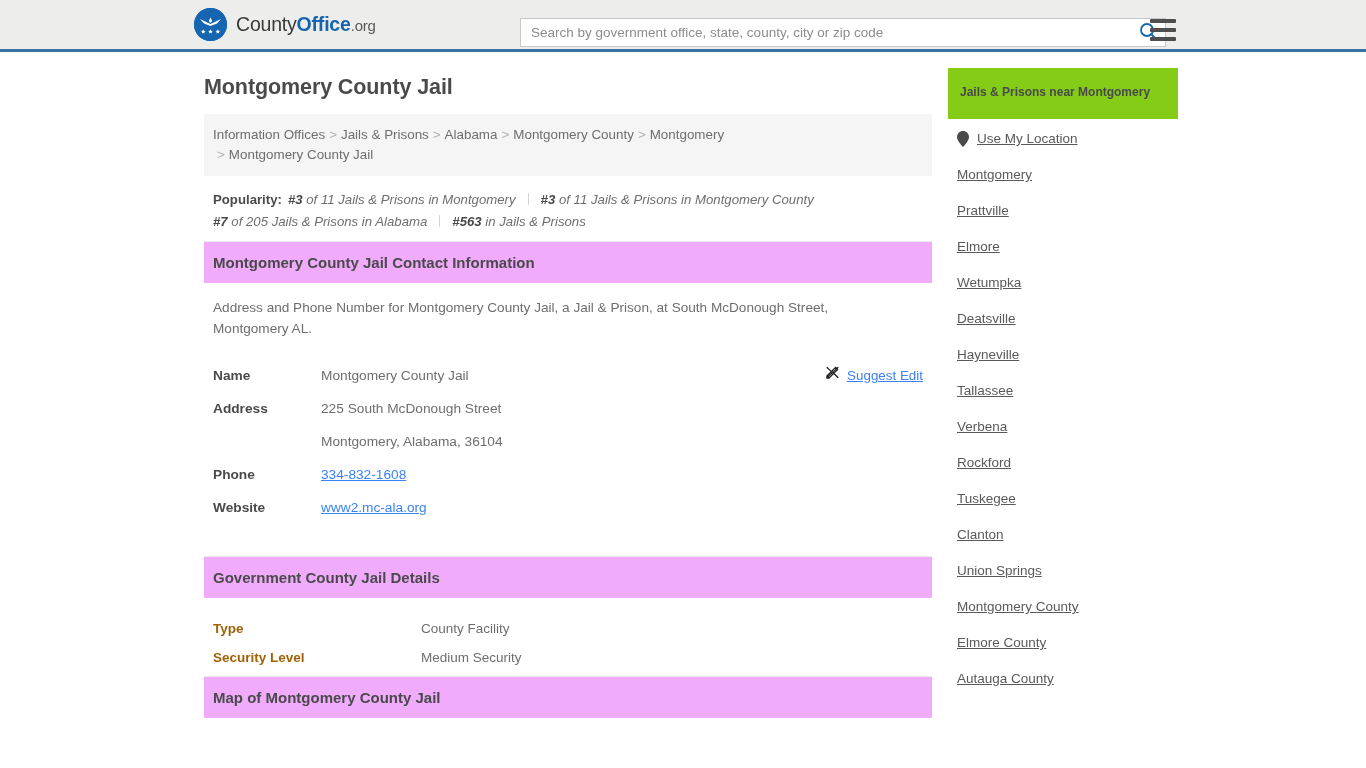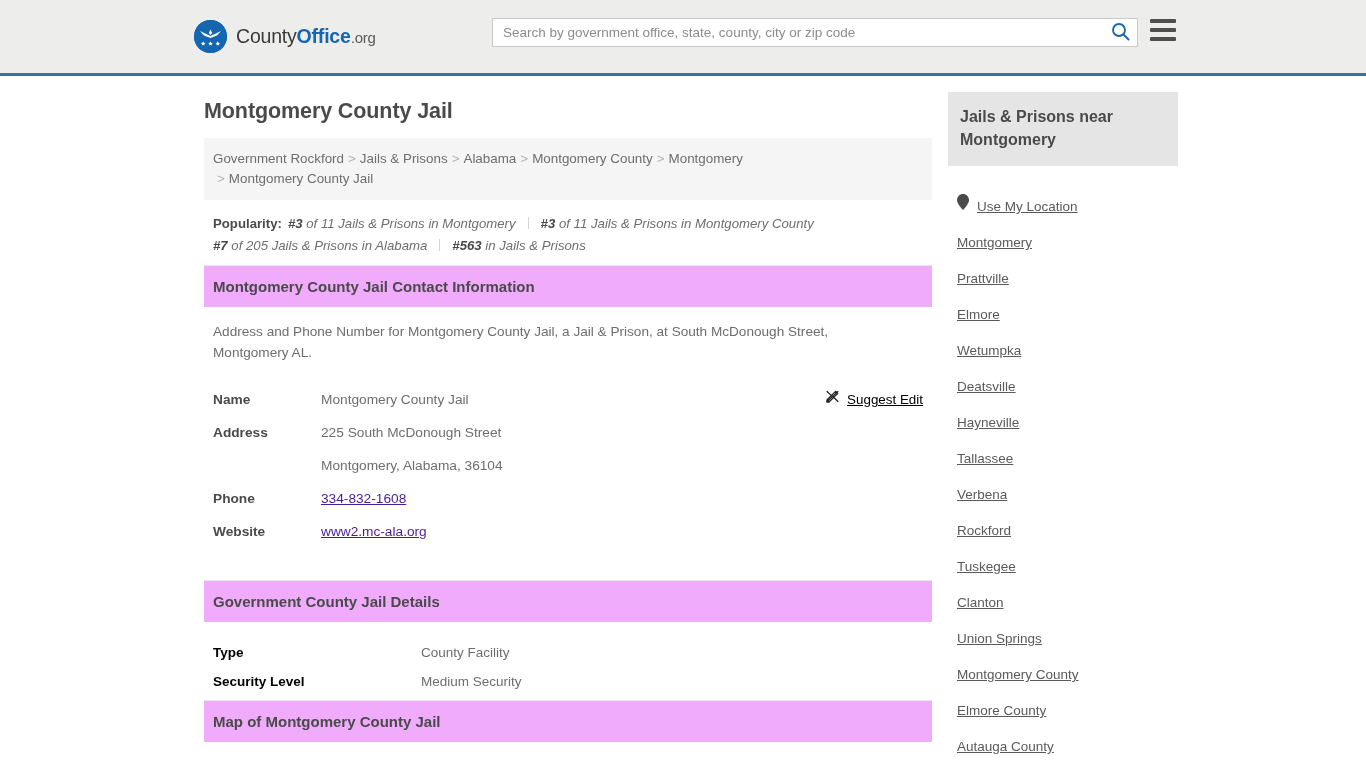--- a/index.html
+++ b/index.html
@@ -7,21 +7,21 @@
     margin: 0; padding: 0;
     width: 1366px; height: 768px;
     overflow: hidden;
     background: #ffffff;
     font-family: "Liberation Sans", sans-serif;
     color: #4a4a4a;
   }
 
   
   .site-header {
-    height: 76px;
+    height: 52px;
     background: #ededeb;
     border-bottom: 3px solid #3b72a4;
     display: flex;
     align-items: center;
     position: relative;
   }
   .brand {
     display: flex;
     align-items: center;
     margin-left: 194px;
@@ -42,21 +42,21 @@
     letter-spacing: -0.2px;
     color: #3a3a3a;
     white-space: nowrap;
   }
   .brand-text .b-office { color: #1565b0; font-weight: bold; }
   .brand-text .b-county { font-weight: normal; color: #3a3a3a; }
   .brand-text .b-org { font-size: 15px; color: #5a5a5a; }
 
   .search-wrap {
     position: absolute;
-    left: 492px;
+    left: 520px;
     top: 18px;
     width: 646px;
     height: 29px;
     background: #ffffff;
     border: 1px solid #c9c9c9;
     display: flex;
     align-items: center;
   }
   .search-input {
     flex: 1;
@@ -183,61 +183,61 @@
     line-height: 23px;
   }
   td.k {
     width: 108px;
     font-weight: bold;
     color: #4a4a4a;
     white-space: nowrap;
   }
   td.v { color: #6e6e6e; }
   td.v a.plain-link {
-    color: #4c1d95;
+    color: #3b82f6;
     text-decoration: underline;
   }
   td.act { text-align: right; white-space: nowrap; }
   .suggest-edit {
-    color: #000000;
+    color: #3b82f6;
     font-size: 13.4px;
     text-decoration: none;
     display: inline-flex;
     align-items: flex-start;
     gap: 7px;
   }
   .suggest-edit .se-label { text-decoration: underline; }
 
   .details-body { padding: 16px 9px 4px 9px; }
   table.kv2 { width: 100%; border-collapse: collapse; }
   table.kv2 td {
     padding: 7px 0;
     font-size: 13.5px;
     vertical-align: top;
   }
-  table.kv2 td.k2 { width: 208px; font-weight: bold; color: #000000; }
+  table.kv2 td.k2 { width: 208px; font-weight: bold; color: #a16207; }
   table.kv2 td.v2 { color: #6e6e6e; }
 
   .map-body { padding: 15px 9px; }
 
   .gap-lg { height: 26px; }
 
   
   .side-head {
-    background: #e5e5e5;
+    background: #84cc16;
     padding: 13px 12px 15px 12px;
-    font-size: 16px;
+    font-size: 12px;
     font-weight: bold;
     color: #4a4a4a;
     line-height: 23px;
   }
   .side-list { padding: 12px 0 0 9px; }
   .side-item {
     display: flex;
-    align-items: flex-end;
+    align-items: flex-start;
     gap: 8px;
     height: 36px;
   }
   .side-item a {
     font-size: 13.5px;
     color: #5a5a5a;
     text-decoration: underline;
   }
   .pin-icon { flex: none; display: block; }
 </style>
@@ -278,21 +278,21 @@
   </div>
 </div>
 
 <div class="page">
 
   <div class="main-col">
 
     <h1 class="page-title">Montgomery County Jail</h1>
 
     <div class="breadcrumb">
-      <a href="#">Government Rockford</a><span class="sep">&gt;</span><a href="#">Jails &amp; Prisons</a><span class="sep">&gt;</span><a href="#">Alabama</a><span class="sep">&gt;</span><a href="#">Montgomery County</a><span class="sep">&gt;</span><a href="#">Montgomery</a><br><span class="sep">&gt;</span><a href="#">Montgomery County Jail</a>
+      <a href="#">Information Offices</a><span class="sep">&gt;</span><a href="#">Jails &amp; Prisons</a><span class="sep">&gt;</span><a href="#">Alabama</a><span class="sep">&gt;</span><a href="#">Montgomery County</a><span class="sep">&gt;</span><a href="#">Montgomery</a><br><span class="sep">&gt;</span><a href="#">Montgomery County Jail</a>
     </div>
 
     <div class="popularity">
       <span class="label">Popularity:</span><span class="pop-item"><b>#3</b> <span>of 11 Jails &amp; Prisons in Montgomery</span></span><span class="pop-div"></span><span class="pop-item"><b>#3</b> <span>of 11 Jails &amp; Prisons in Montgomery County</span></span><br><span class="pop-item"><b>#7</b> <span>of 205 Jails &amp; Prisons in Alabama</span></span><span class="pop-div"></span><span class="pop-item"><b>#563</b> <span>in Jails &amp; Prisons</span></span>
     </div>
 
     <div class="section-head">Montgomery County Jail Contact Information</div>
     <div class="section-body">
       <p class="intro-text">Address and Phone Number for Montgomery County Jail, a Jail &amp; Prison, at South McDonough Street, Montgomery AL.</p>
       <table class="kv">

